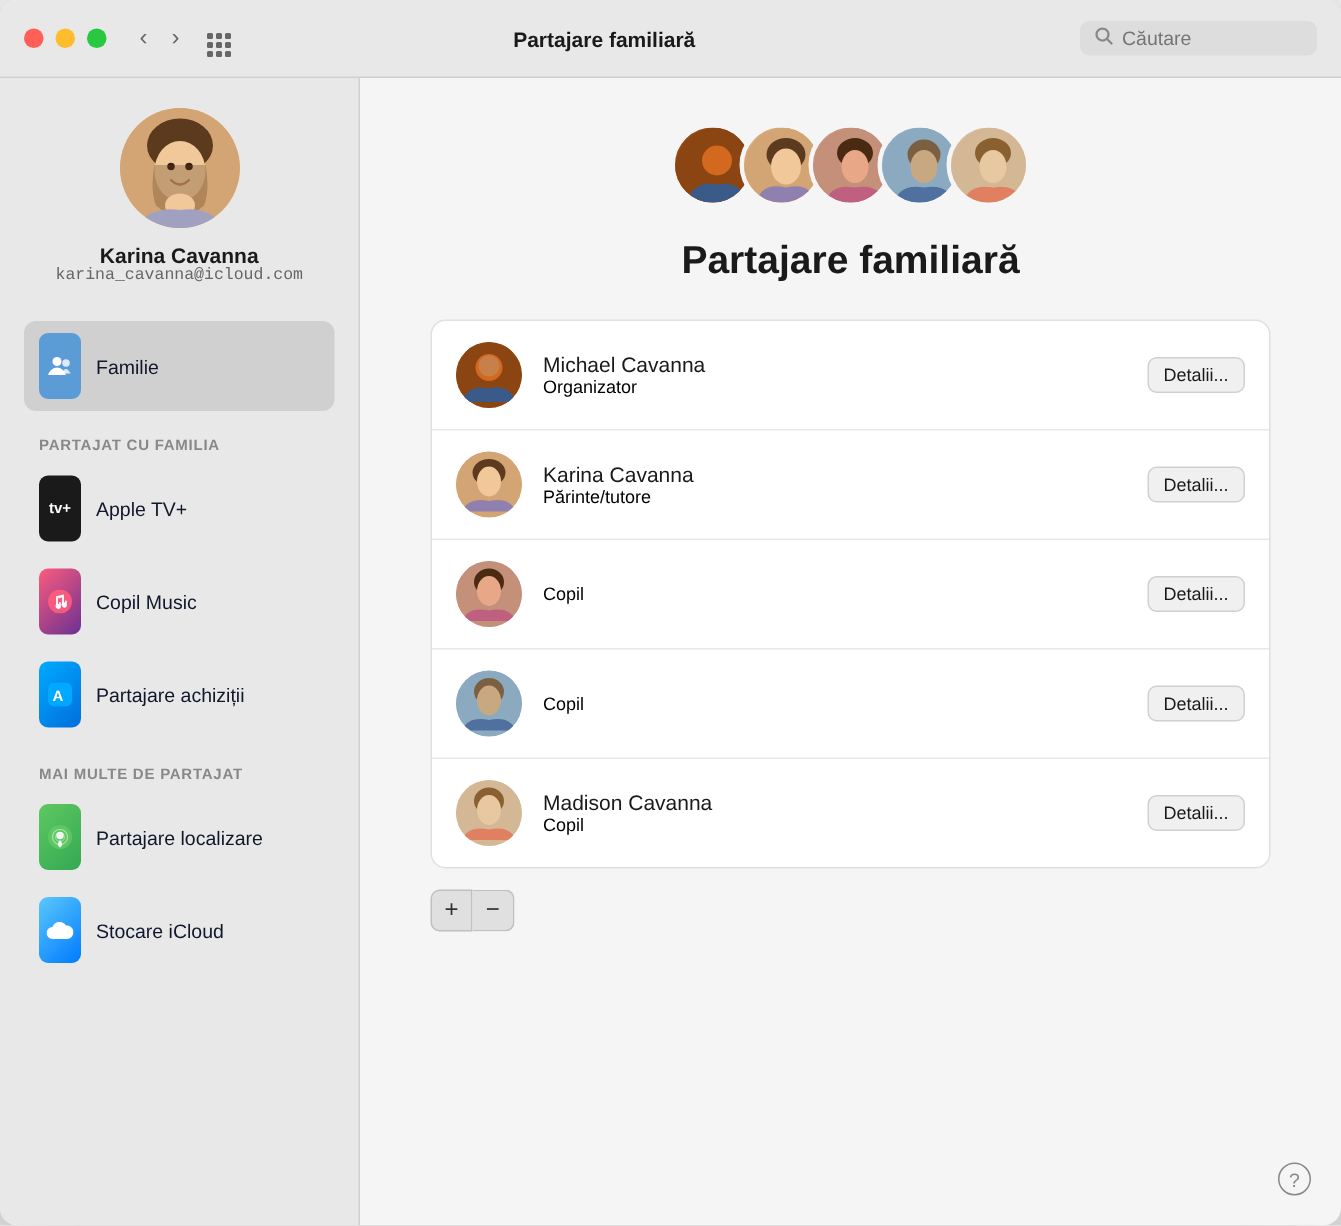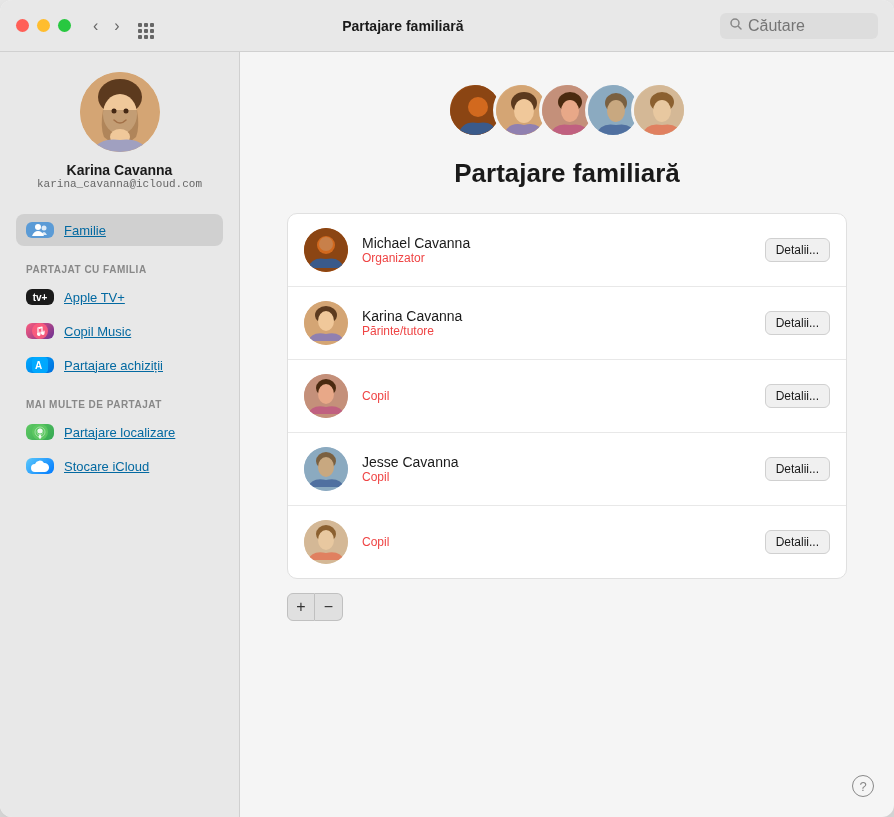--- a/index.html
+++ b/index.html
@@ -94,21 +94,21 @@
       margin-left: auto;
     }
     .search-icon-svg {
       color: #888;
       font-size: 12px;
     }
     .search-input {
       background: none;
       border: none;
       outline: none;
-      font-size: 16px;
+      font-size: 13px;
       color: #888;
       width: 120px;
     }
     .content {
       display: flex;
       flex: 1;
       overflow: hidden;
     }
     
     .sidebar {
@@ -162,32 +162,31 @@
       padding: 8px 10px;
       border-radius: 8px;
       cursor: pointer;
       margin-bottom: 2px;
     }
     .nav-item.active {
       background: #d0d0d0;
     }
     .nav-item-icon {
       width: 28px;
-      height: 16px;
+      height: 44px;
       border-radius: 6px;
       display: flex;
       align-items: center;
       justify-content: center;
       font-size: 16px;
       flex-shrink: 0;
     }
     .nav-item-label {
       font-size: 13px;
-      color: #0369a1;
-      text-decoration: underline;
+      color: #0f172a;
     }
     .section-header {
       font-size: 10px;
       font-weight: 600;
       color: #888;
       letter-spacing: 0.5px;
       text-transform: uppercase;
       margin: 16px 0 6px 10px;
     }
     
@@ -277,21 +276,21 @@
     .member-info {
       flex: 1;
     }
     .member-name {
       font-size: 14px;
       font-weight: 500;
       color: #1a1a1a;
     }
     .member-role {
       font-size: 12px;
-      color: #ef4444;
+      color: #000000;
     }
     .details-btn {
       background: #f0f0f0;
       border: 1px solid #d0d0d0;
       border-radius: 6px;
       padding: 4px 10px;
       font-size: 12px;
       color: #1a1a1a;
       cursor: pointer;
     }
@@ -606,36 +605,36 @@
           <div class="family-list-item">
             <div class="member-avatar av-jesse">
               <svg width="44" height="44" viewBox="0 0 44 44">
                 <circle cx="22" cy="22" r="22" fill="#8BAAC0"></circle>
                 <ellipse cx="22" cy="14" rx="10" ry="9" fill="#7a6040"></ellipse>
                 <ellipse cx="22" cy="20" rx="8" ry="10" fill="#C8A880"></ellipse>
                 <path d="M4 40 Q8 30 22 33 Q36 30 40 40 Z" fill="#5070a0"></path>
               </svg>
             </div>
             <div class="member-info">
-              <div class="member-name">Jesse Cavanna</div>
               <div class="member-role">Copil</div>
             </div>
             <button class="details-btn">Detalii...</button>
           </div>
 
           <div class="family-list-item">
             <div class="member-avatar av-madison">
               <svg width="44" height="44" viewBox="0 0 44 44">
                 <circle cx="22" cy="22" r="22" fill="#D4B896"></circle>
                 <ellipse cx="22" cy="14" rx="10" ry="9" fill="#8B6030"></ellipse>
                 <ellipse cx="22" cy="20" rx="8" ry="10" fill="#E8C8A0"></ellipse>
                 <path d="M4 40 Q8 30 22 33 Q36 30 40 40 Z" fill="#e08060"></path>
               </svg>
             </div>
             <div class="member-info">
+              <div class="member-name">Madison Cavanna</div>
               <div class="member-role">Copil</div>
             </div>
             <button class="details-btn">Detalii...</button>
           </div>
         </div>
 
         <div class="list-actions">
           <button class="action-btn">+</button>
           <button class="action-btn">−</button>
         </div>

